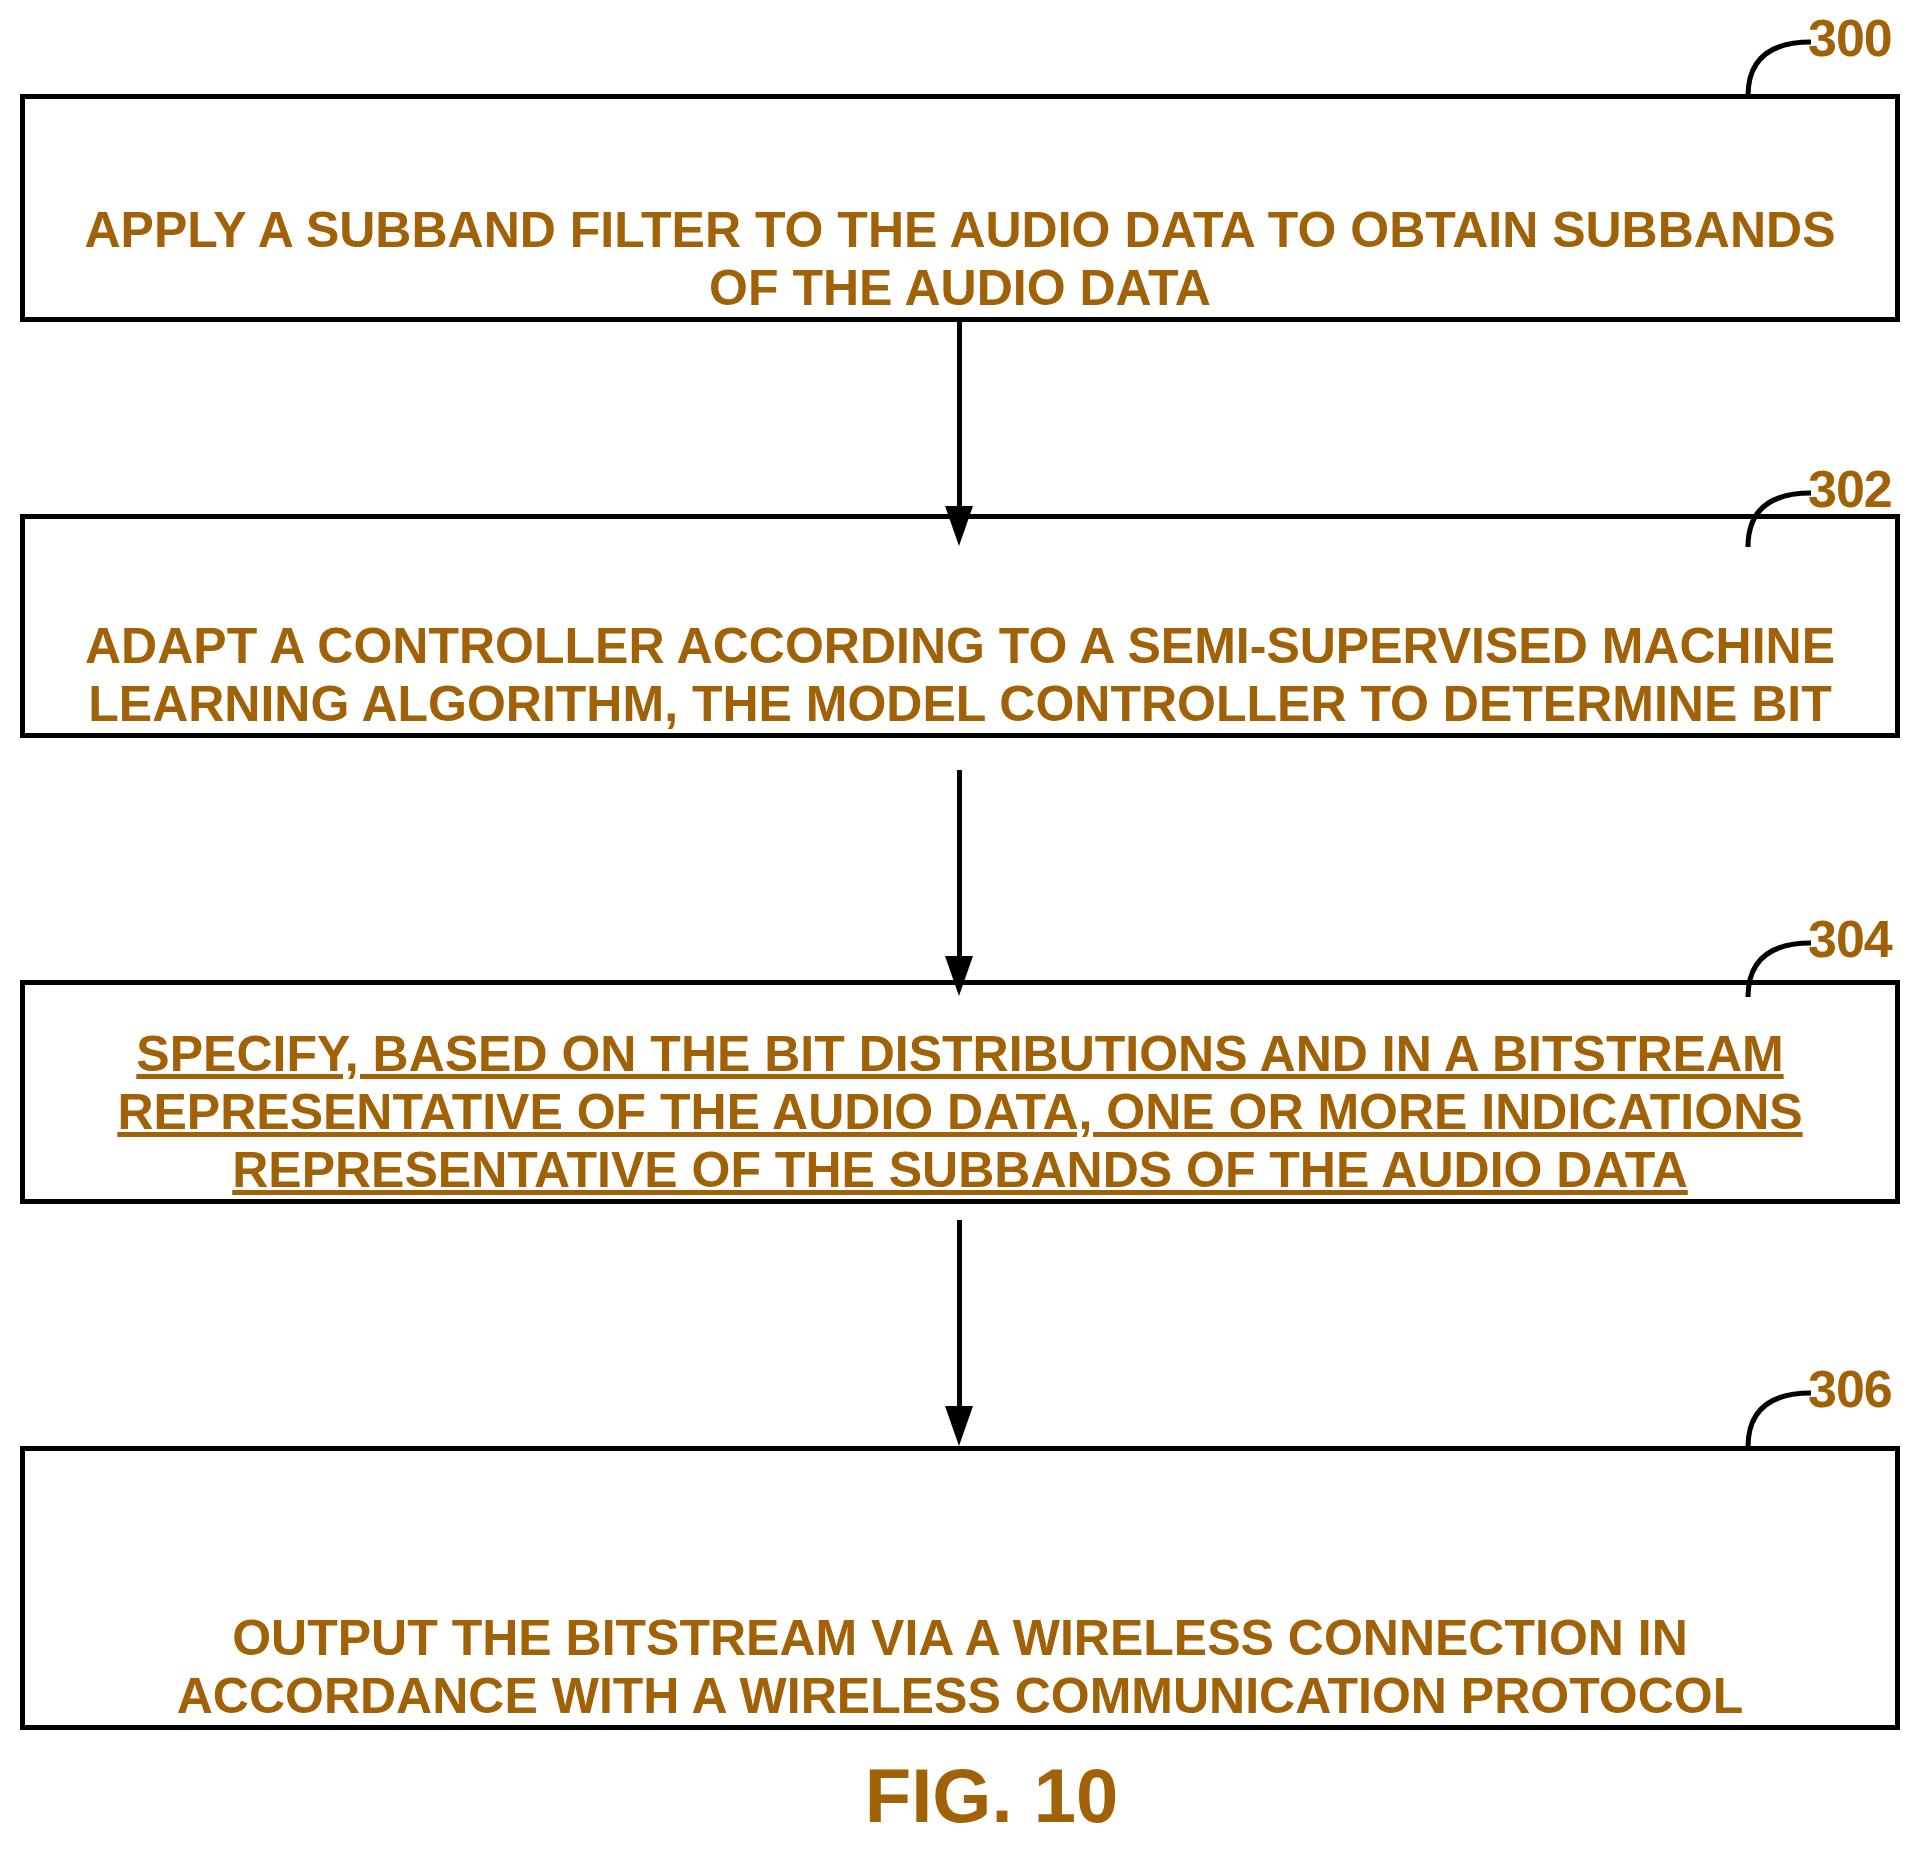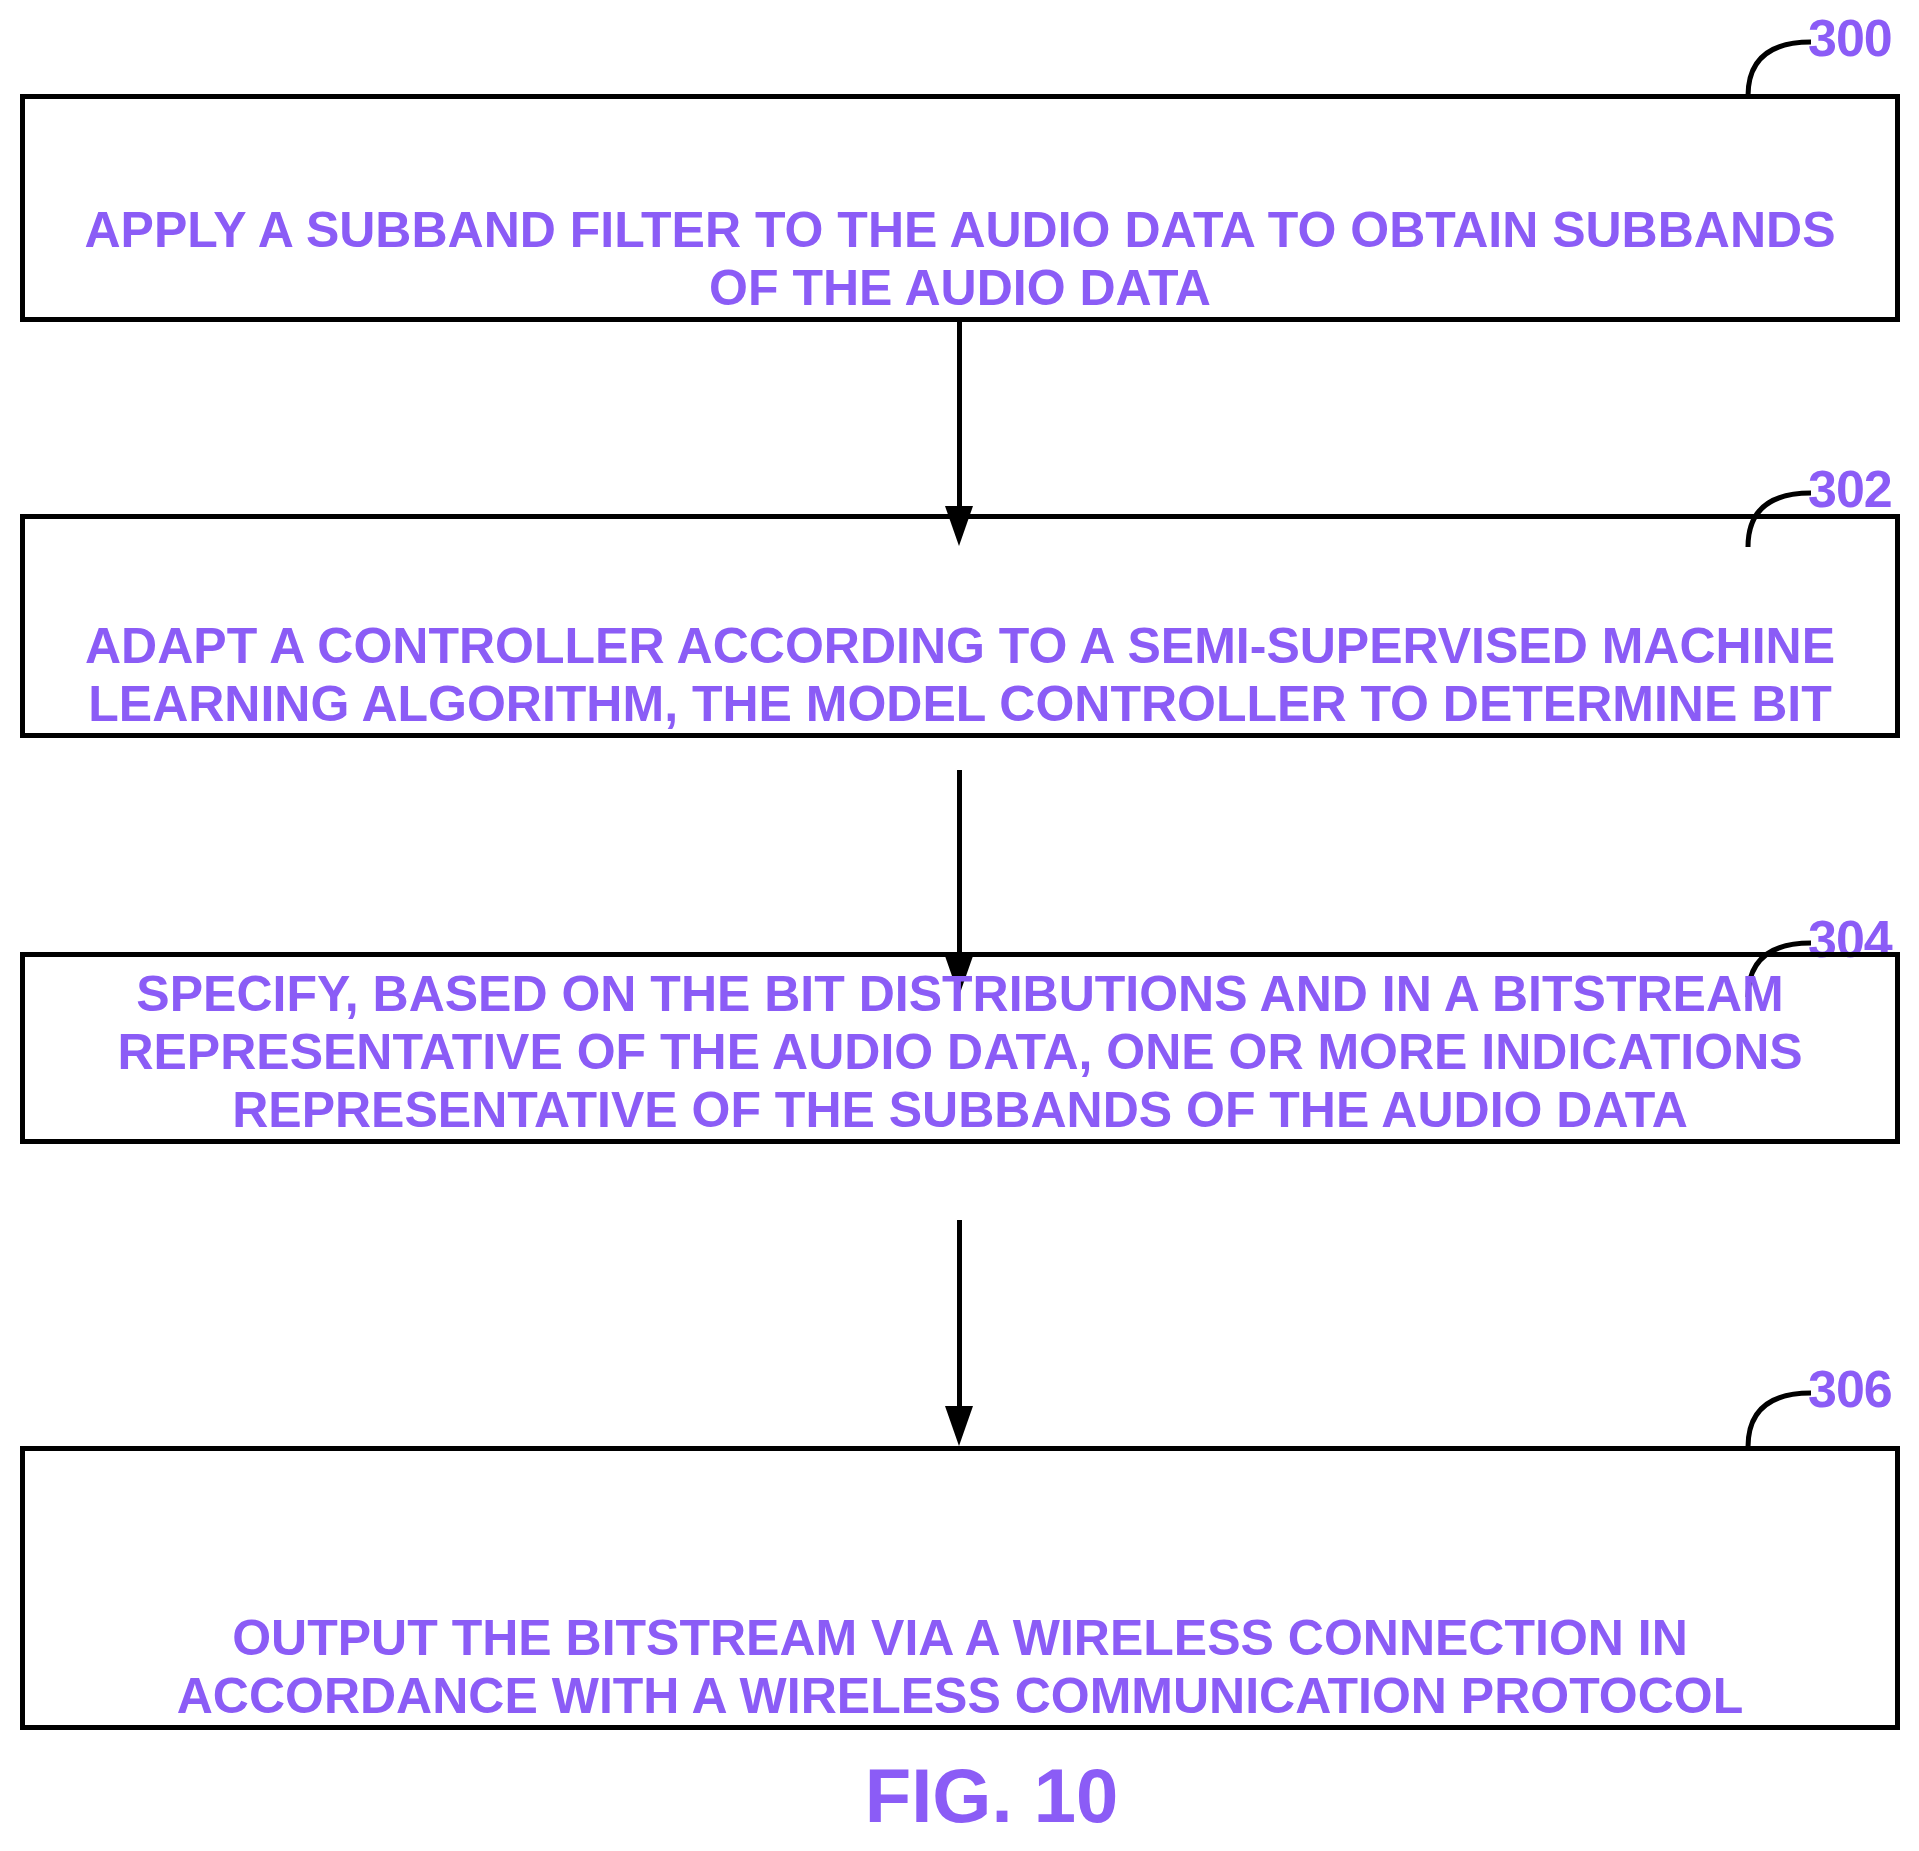--- a/index.html
+++ b/index.html
@@ -6,42 +6,42 @@
     margin: 0;
     padding: 0;
     background: #ffffff;
   }
   .canvas {
     position: relative;
     width: 1919px;
     height: 1851px;
     background: #ffffff;
     font-family: "Liberation Sans", "DejaVu Sans", sans-serif;
-    color: #8b5cf6;
+    color: #a16207;
     overflow: hidden;
   }
   .flow-box {
     position: absolute;
     left: 20px;
     width: 1880px;
     border: 5px solid #000000;
     box-sizing: border-box;
     display: flex;
     flex-direction: column;
     align-items: center;
     justify-content: flex-end;
     text-align: center;
     font-weight: bold;
     font-size: 50px;
     line-height: 58px;
     letter-spacing: 0px;
   }
   .box-1 { top: 94px;   height: 228px; }
   .box-2 { top: 514px;  height: 224px; }
-  .box-3 { top: 952px;  height: 192px; }
+  .box-3 { top: 980px;  height: 224px; text-decoration: underline; }
   .box-4 { top: 1446px; height: 284px; }
 
   .box-line { white-space: nowrap; }
 
   .arrow-shaft {
     position: absolute;
     left: 957px;
     width: 5px;
     background: #000000;
   }

